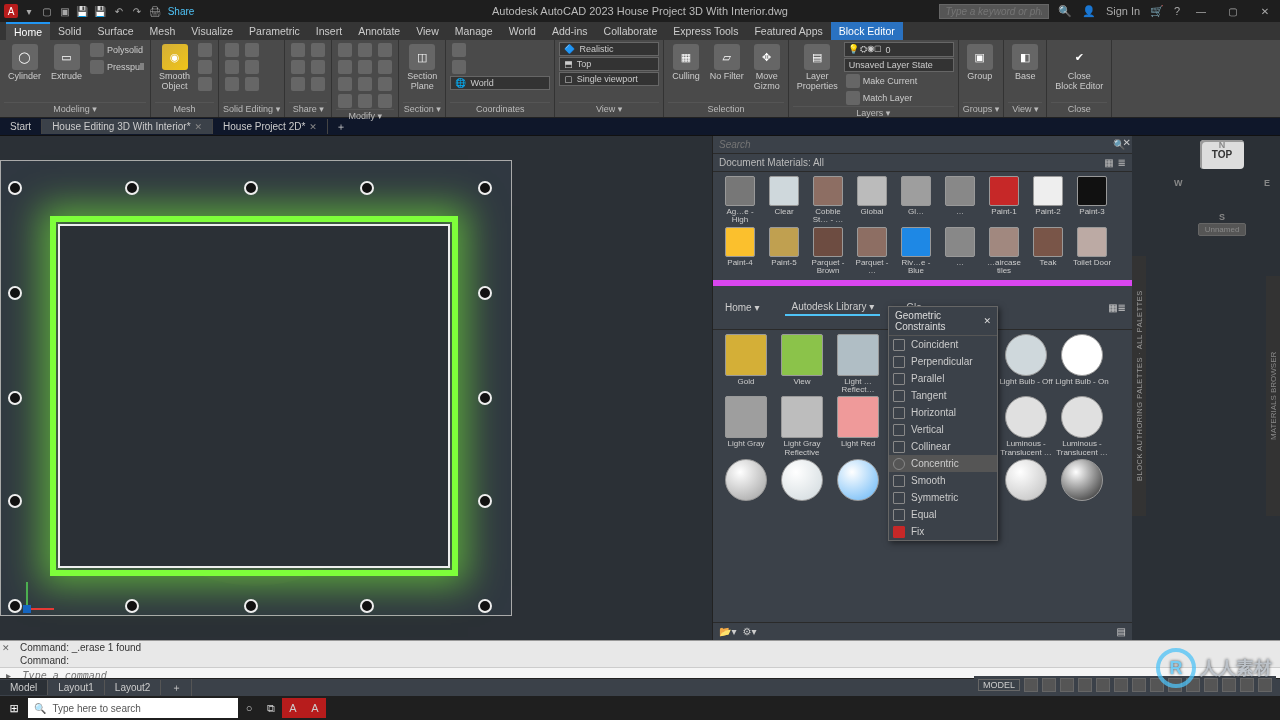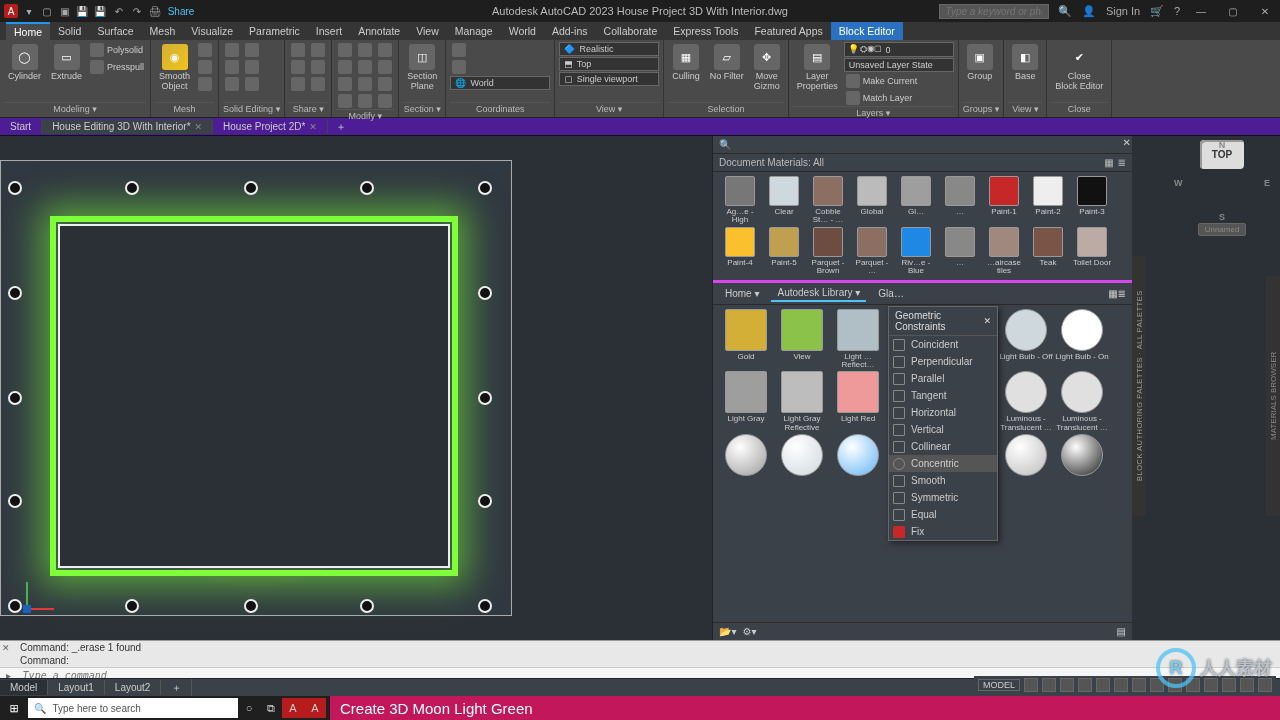--- a/index.html
+++ b/index.html
@@ -25,21 +25,21 @@
 .panel-title{font-size:9px;color:#bbb;text-align:center;padding:1px 0;border-top:1px solid #555}
 .panel-body{display:flex;gap:2px;flex:1;align-items:flex-start}
 .big-btn{display:flex;flex-direction:column;align-items:center;justify-content:center;padding:2px 4px;font-size:9px;text-align:center;line-height:1.1;color:#ccc}
 .big-btn .ico{width:26px;height:26px;background:#666;border-radius:3px;margin-bottom:2px;display:flex;align-items:center;justify-content:center;color:#fff;font-size:11px}
 .small-row{display:flex;flex-direction:column;gap:1px}
 .small-btn{display:flex;align-items:center;gap:3px;font-size:9px;color:#ccc;padding:1px 2px}
 .small-btn .s-ico{width:14px;height:14px;background:#666;border-radius:2px}
 .dd-field{background:#333;border:1px solid #666;color:#ccc;font-size:9px;padding:1px 4px;width:100px;display:flex;align-items:center}
 .check-ico{color:#4caf50;font-size:20px}
 
-.file-tabs{height:18px;background:#4c1d95;display:flex;align-items:center;font-size:10px;color:#ccc;border-bottom:1px solid #111}
+.file-tabs{height:18px;background:#0f172a;display:flex;align-items:center;font-size:10px;color:#ccc;border-bottom:1px solid #111}
 .file-tab{padding:2px 10px;display:flex;align-items:center;gap:4px;border-right:1px solid #444}
 .file-tab.active{background:#3b4149}
 .file-tab .x{font-size:9px;color:#888}
 .plus-tab{padding:2px 8px}
 
 .workspace{position:absolute;top:136px;left:0;right:0;bottom:80px;background:#2b3036}
 .canvas{position:absolute;left:0;top:0;width:712px;height:100%;background:#2b3036;overflow:hidden}
 .slab{position:absolute;left:0;top:24px;width:512px;height:456px;background:#303841;border:1px solid #aaa}
 .glow-frame{position:absolute;left:50px;top:80px;width:408px;height:360px;border:6px solid #7eff3a;box-shadow:0 0 34px 10px rgba(126,255,58,.55),inset 0 0 18px rgba(126,255,58,.4)}
 .inner-rect{position:absolute;left:58px;top:88px;width:392px;height:344px;border:2px solid #eee;background:#2b3036}
@@ -57,21 +57,21 @@
 .palette{position:absolute;top:0;right:148px;width:420px;height:100%;background:#3b4149;border-left:1px solid #222;display:flex;flex-direction:column;font-size:10px;color:#ccc}
 .pal-search{display:flex;align-items:center;padding:3px 6px;border-bottom:1px solid #2a2a2a}
 .pal-search input{flex:1;background:transparent;border:none;color:#ccc;font-size:10px;font-style:italic;outline:none}
 .pal-sec-title{padding:3px 6px;font-size:10px;color:#bbb;border-bottom:1px solid #2a2a2a;display:flex;align-items:center}
 .pal-sec-title .tool{margin-left:auto;display:flex;gap:4px}
 .mat-grid{display:flex;flex-wrap:wrap;gap:2px;padding:4px 4px 4px 6px;overflow:hidden}
 .mat-item{width:42px;display:flex;flex-direction:column;align-items:center;font-size:8px;text-align:center;line-height:1.05}
 .mat-thumb{width:30px;height:30px;background:#777;border:1px solid #999;border-radius:2px;margin-bottom:2px}
 .lib-grid .mat-item{width:54px}
 .lib-grid .mat-thumb{width:42px;height:42px}
-.lib-tabs{display:flex;align-items:center;gap:6px;padding:2px 6px;border-top:3px solid #d946ef;border-bottom:1px solid #2a2a2a}
+.lib-tabs{display:flex;align-items:center;gap:20px;padding:13px 6px;border-top:6px solid #d946ef;border-bottom:1px solid #2a2a2a}
 .lib-tab{padding:2px 6px;border:0;color:#ccc}
 .lib-tab.active{border-bottom:2px solid #4fc3f7}
 .pal-foot{margin-top:auto;padding:3px 6px;border-top:1px solid #2a2a2a;display:flex;gap:6px}
 .side-label{position:absolute;right:0;top:140px;width:14px;height:240px;background:#333;color:#888;font-size:8px;display:flex;align-items:center;justify-content:center;writing-mode:vertical-rl;transform:rotate(180deg)}
 .side-label2{position:absolute;right:134px;top:120px;width:14px;height:260px;background:#333;color:#999;font-size:7.5px;display:flex;align-items:center;justify-content:center;writing-mode:vertical-rl;transform:rotate(180deg);letter-spacing:.5px}
 
 .ctx{position:absolute;top:170px;right:282px;width:110px;background:#3b4149;border:1px solid #666;box-shadow:2px 2px 6px rgba(0,0,0,.5);font-size:10px;z-index:50}
 .ctx .hdr{padding:3px 6px;color:#ddd;display:flex;align-items:center;border-bottom:1px solid #555}
 .ctx .hdr .x{margin-left:auto;font-size:9px}
 .ctx .it{padding:3px 6px 3px 22px;position:relative;color:#ccc}
@@ -448,20 +448,21 @@
     <div class="ucs">
         <div class="yax"></div>
         <div class="xax"></div>
         <div class="origin"></div>
       </div>
   </div>
 
   <div class="palette">
     <div class="pal-closeX">✕</div>
     <div class="pal-search">
+      <input placeholder="Search" style="">
       <span>🔍</span>
     </div>
     <div class="pal-sec-title">
       <span>Document Materials: All</span>
       <div class="tool">
           <span>▦</span>
           <span>≣</span>
         </div>
     </div>
     <div class="mat-grid" id="doc-grid">
@@ -707,14 +708,13 @@
 <div class="taskbar">
   <div class="win-start">⊞</div>
   <div class="tb-search">
       <span>🔍</span>
       <span>Type here to search</span>
     </div>
   <div class="tray-ico">○</div>
   <div class="tray-ico">⧉</div>
   <div class="tray-ico" style="background:#b71c1c">A</div>
   <div class="tray-ico" style="background:#b71c1c">A</div>
-  <div class="splash">Create 3D Moon Light Green</div>
 </div>
 
 </body></html>

